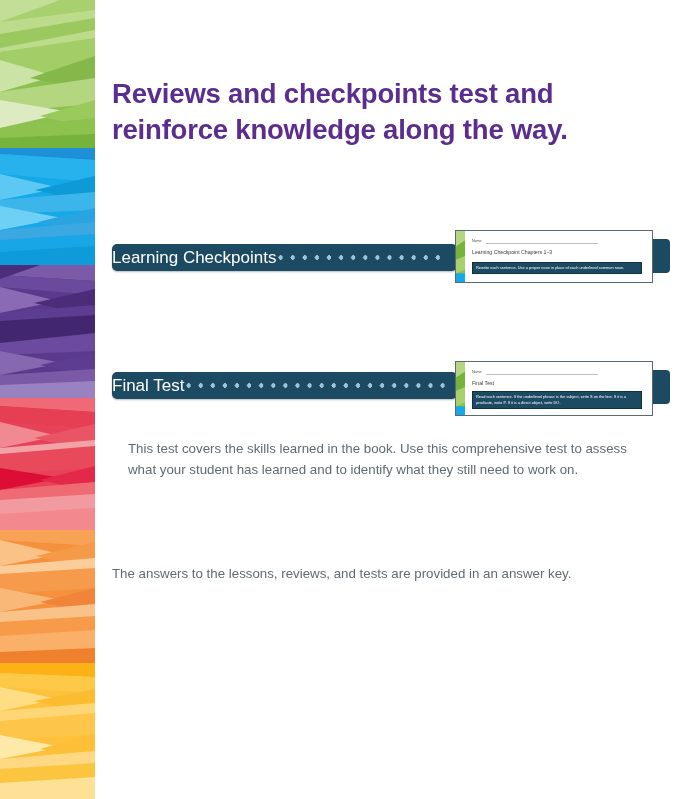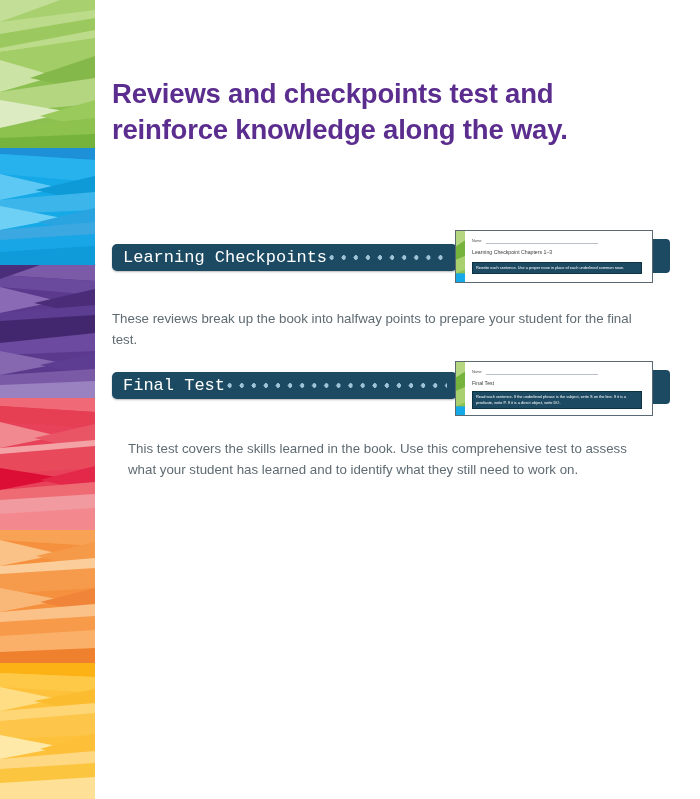--- a/index.html
+++ b/index.html
@@ -23,21 +23,21 @@
   }
 
   
   .bar{
     position:absolute;height:27px;background:#1d4a63;border-radius:5px;
     box-shadow:0 1px 2px rgba(0,0,0,.28);
     display:flex;align-items:center;overflow:hidden;
   }
   .bar .label{
     color:#ffffff;font-size:17px;line-height:27px;
-    padding-left:11px;white-space:nowrap;font-weight:400;font-family:Liberation Mono, monospace;
+    white-space:nowrap;font-weight:400;
   }
   .bar .dots{
     flex:1;height:27px;margin-left:1px;margin-right:10px;
     background-image:radial-gradient(circle at 3.6px 50%, #9fc4d8 2.1px, rgba(0,0,0,0) 2.4px);
     background-size:12.1px 27px;background-repeat:repeat-x;
   }
 
   
   .para{
     position:absolute;color:#5f6b72;font-size:13.3px;line-height:1.58;
@@ -201,21 +201,20 @@
           <rect y="44" width="9" height="9" fill="#16a9e8"></rect>
         </svg>
       </div>
       <div class="nameline" style="left:16px;top:8px;">Name</div>
       <div class="rule" style="left:30px;top:12px;width:112px;"></div>
       <div class="title" style="left:16px;top:18px;">Learning Checkpoint Chapters 1–3</div>
       <div class="instr" style="left:16px;top:31px;width:170px;">Rewrite each sentence. Use a proper noun in place of each underlined common noun.</div>
     </div>
   </div>
 
-  <div class="para" style="left:112px;top:308px;">These reviews break up the book into halfway points to prepare your student for the final test.</div>
 
   <div class="bar" style="left:112px;top:372px;width:345px;">
     <span class="label">Final Test</span>
     <span class="dots"></span>
   </div>
 
   <div class="thumb" style="left:455px;top:361px;width:215px;height:57px;">
     <div class="tab"></div>
     <div class="card" style="width:198px;height:55px;">
       <div class="edge">
@@ -230,14 +229,15 @@
       <div class="nameline" style="left:16px;top:8px;">Name</div>
       <div class="rule" style="left:30px;top:12px;width:112px;"></div>
       <div class="title" style="left:16px;top:18px;">Final Test</div>
       <div class="instr" style="left:16px;top:29px;width:170px;">Read each sentence. If the underlined phrase is the subject, write S on the line. If it is a predicate, write P. If it is a direct object, write DO.</div>
     </div>
   </div>
 
   <div class="para" style="left:112px;top:438px;margin-left:16px;">This test covers the skills learned in the book. Use this comprehensive test to assess what your student has learned and to identify what they still need to work on.</div>
 
 
+  <div class="para" style="left:112px;top:563px;">The answers to the lessons, reviews, and tests are provided in an answer key.</div>
 
 </div>
 
 </body></html>

